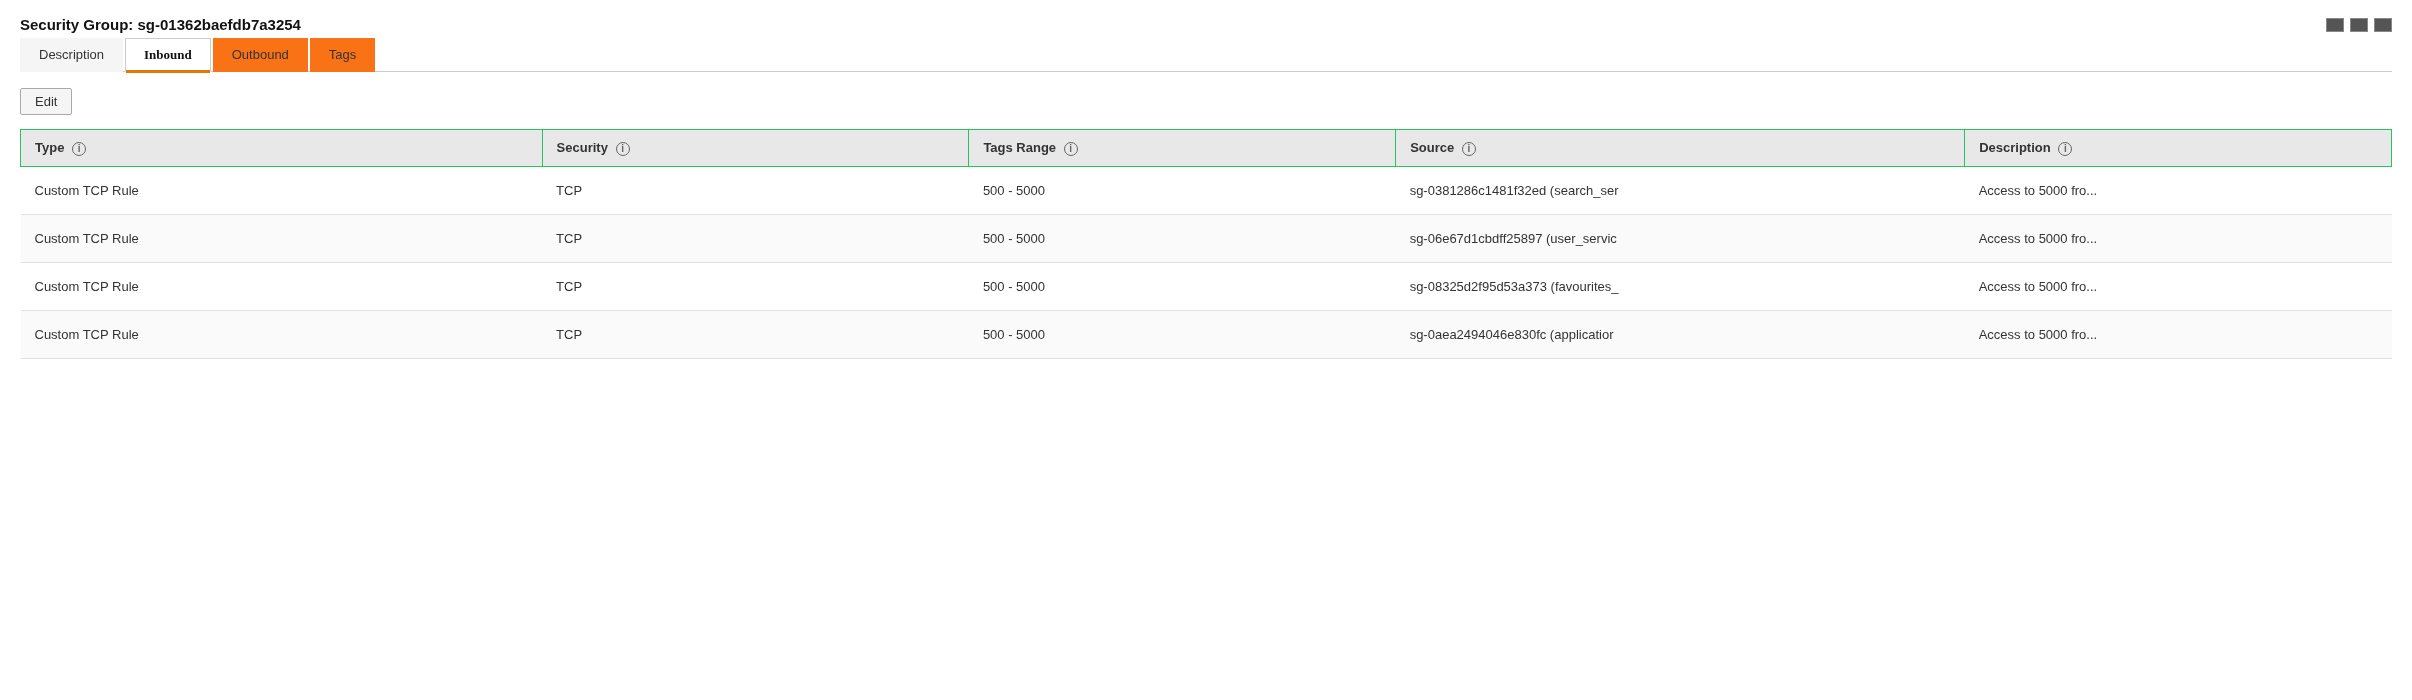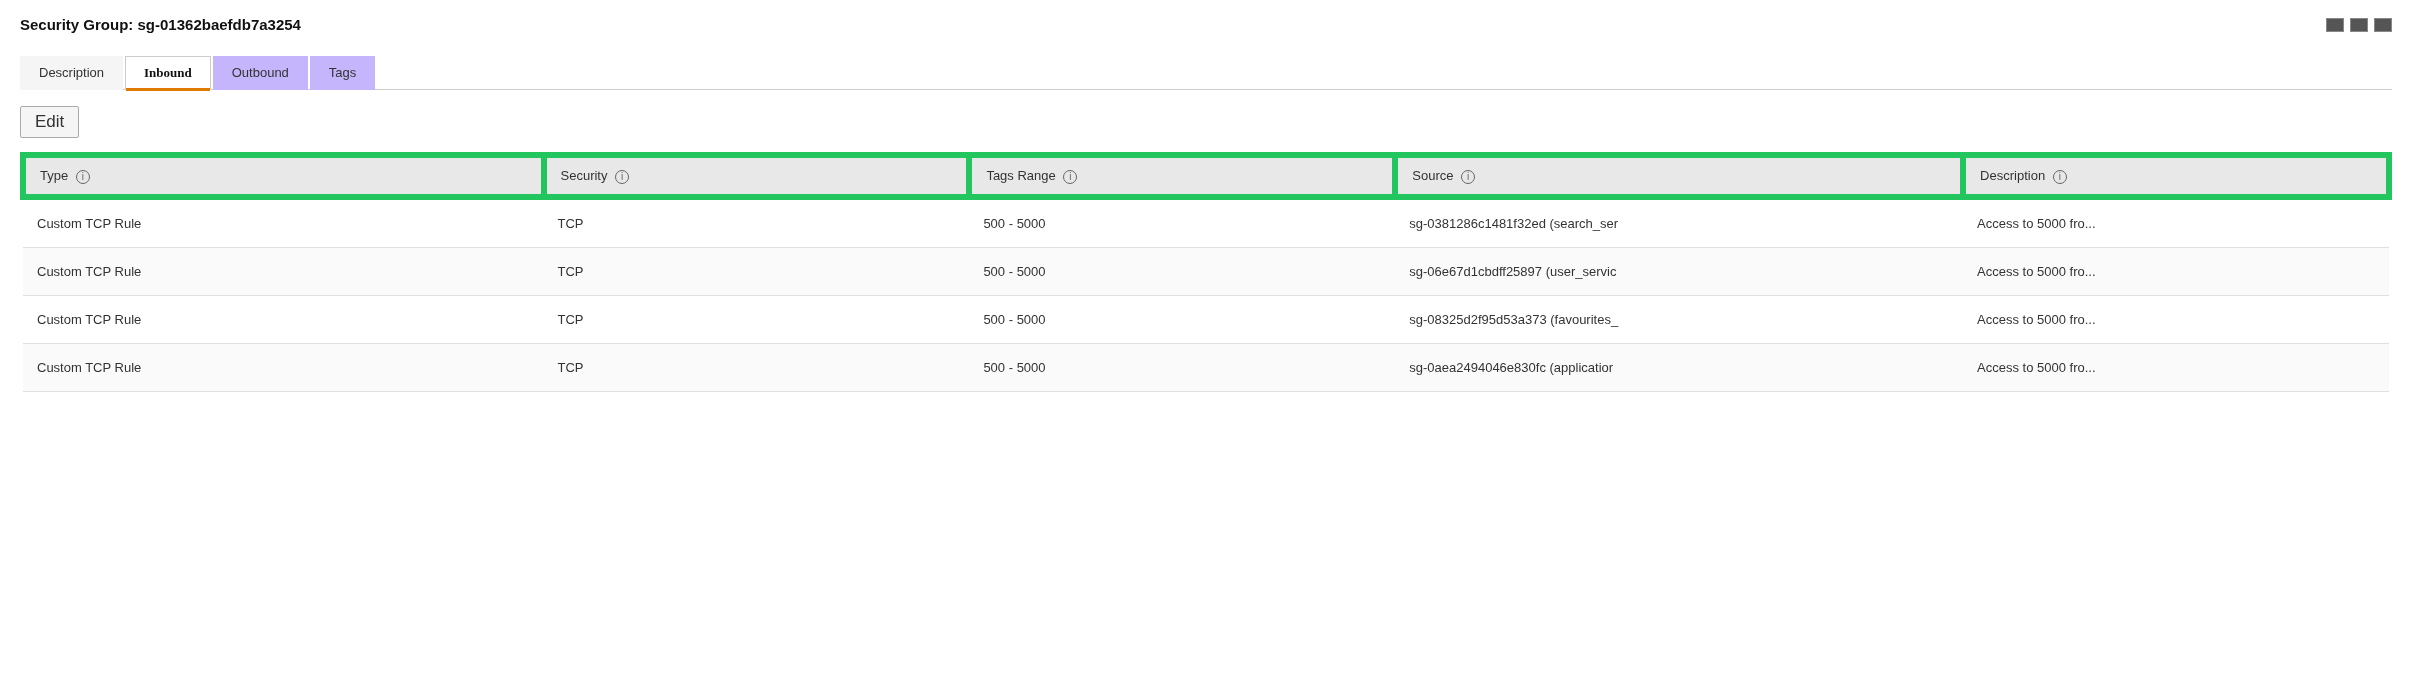--- a/index.html
+++ b/index.html
@@ -8,21 +8,21 @@
       font-size: 13px;
       color: #333;
       background: #fff;
       padding: 16px 20px;
     }
 
     .header-row {
       display: flex;
       align-items: center;
       justify-content: space-between;
-      margin-bottom: 22px;
+      margin-bottom: 4px;
     }
 
     .security-group-title {
       font-size: 15px;
       font-weight: bold;
       color: #111;
     }
 
     .window-controls {
       display: flex;
@@ -42,21 +42,21 @@
       border-bottom: 1px solid #ccc;
       margin-bottom: 16px;
     }
 
     .tab {
       padding: 8px 18px;
       cursor: pointer;
       font-size: 13px;
       border: 1px solid transparent;
       border-bottom: none;
-      background: #c4b5fd;
+      background: #f97316;
       color: #333;
       margin-right: 2px;
       position: relative;
       top: 1px;
     }
 
     .tab:first-child {
       background: #f5f5f5;
     }
 
@@ -75,21 +75,21 @@
       bottom: -2px;
       left: 0;
       right: 0;
       height: 3px;
       background: #e07a00;
     }
 
     
     .edit-btn {
       padding: 5px 14px;
-      font-size: 17px;
+      font-size: 13px;
       background: #f5f5f5;
       border: 1px solid #aaa;
       cursor: pointer;
       border-radius: 2px;
       color: #333;
       margin-bottom: 14px;
     }
 
     
     .rules-table {
@@ -97,23 +97,23 @@
       border-collapse: collapse;
     }
 
     .rules-table thead tr {
       background: #e8e8e8;
     }
 
     .rules-table th {
       text-align: left;
       padding: 10px 14px;
-      font-weight: normal;
-      font-size: 13px;
-      border: 6px solid #22c55e;
+      font-weight: bold;
+      font-size: 13px;
+      border: 1px solid #22c55e;
       white-space: nowrap;
     }
 
     .rules-table td {
       padding: 16px 14px;
       border-bottom: 1px solid #e0e0e0;
       font-size: 13px;
     }
 
     .rules-table tbody tr:nth-child(even) {

